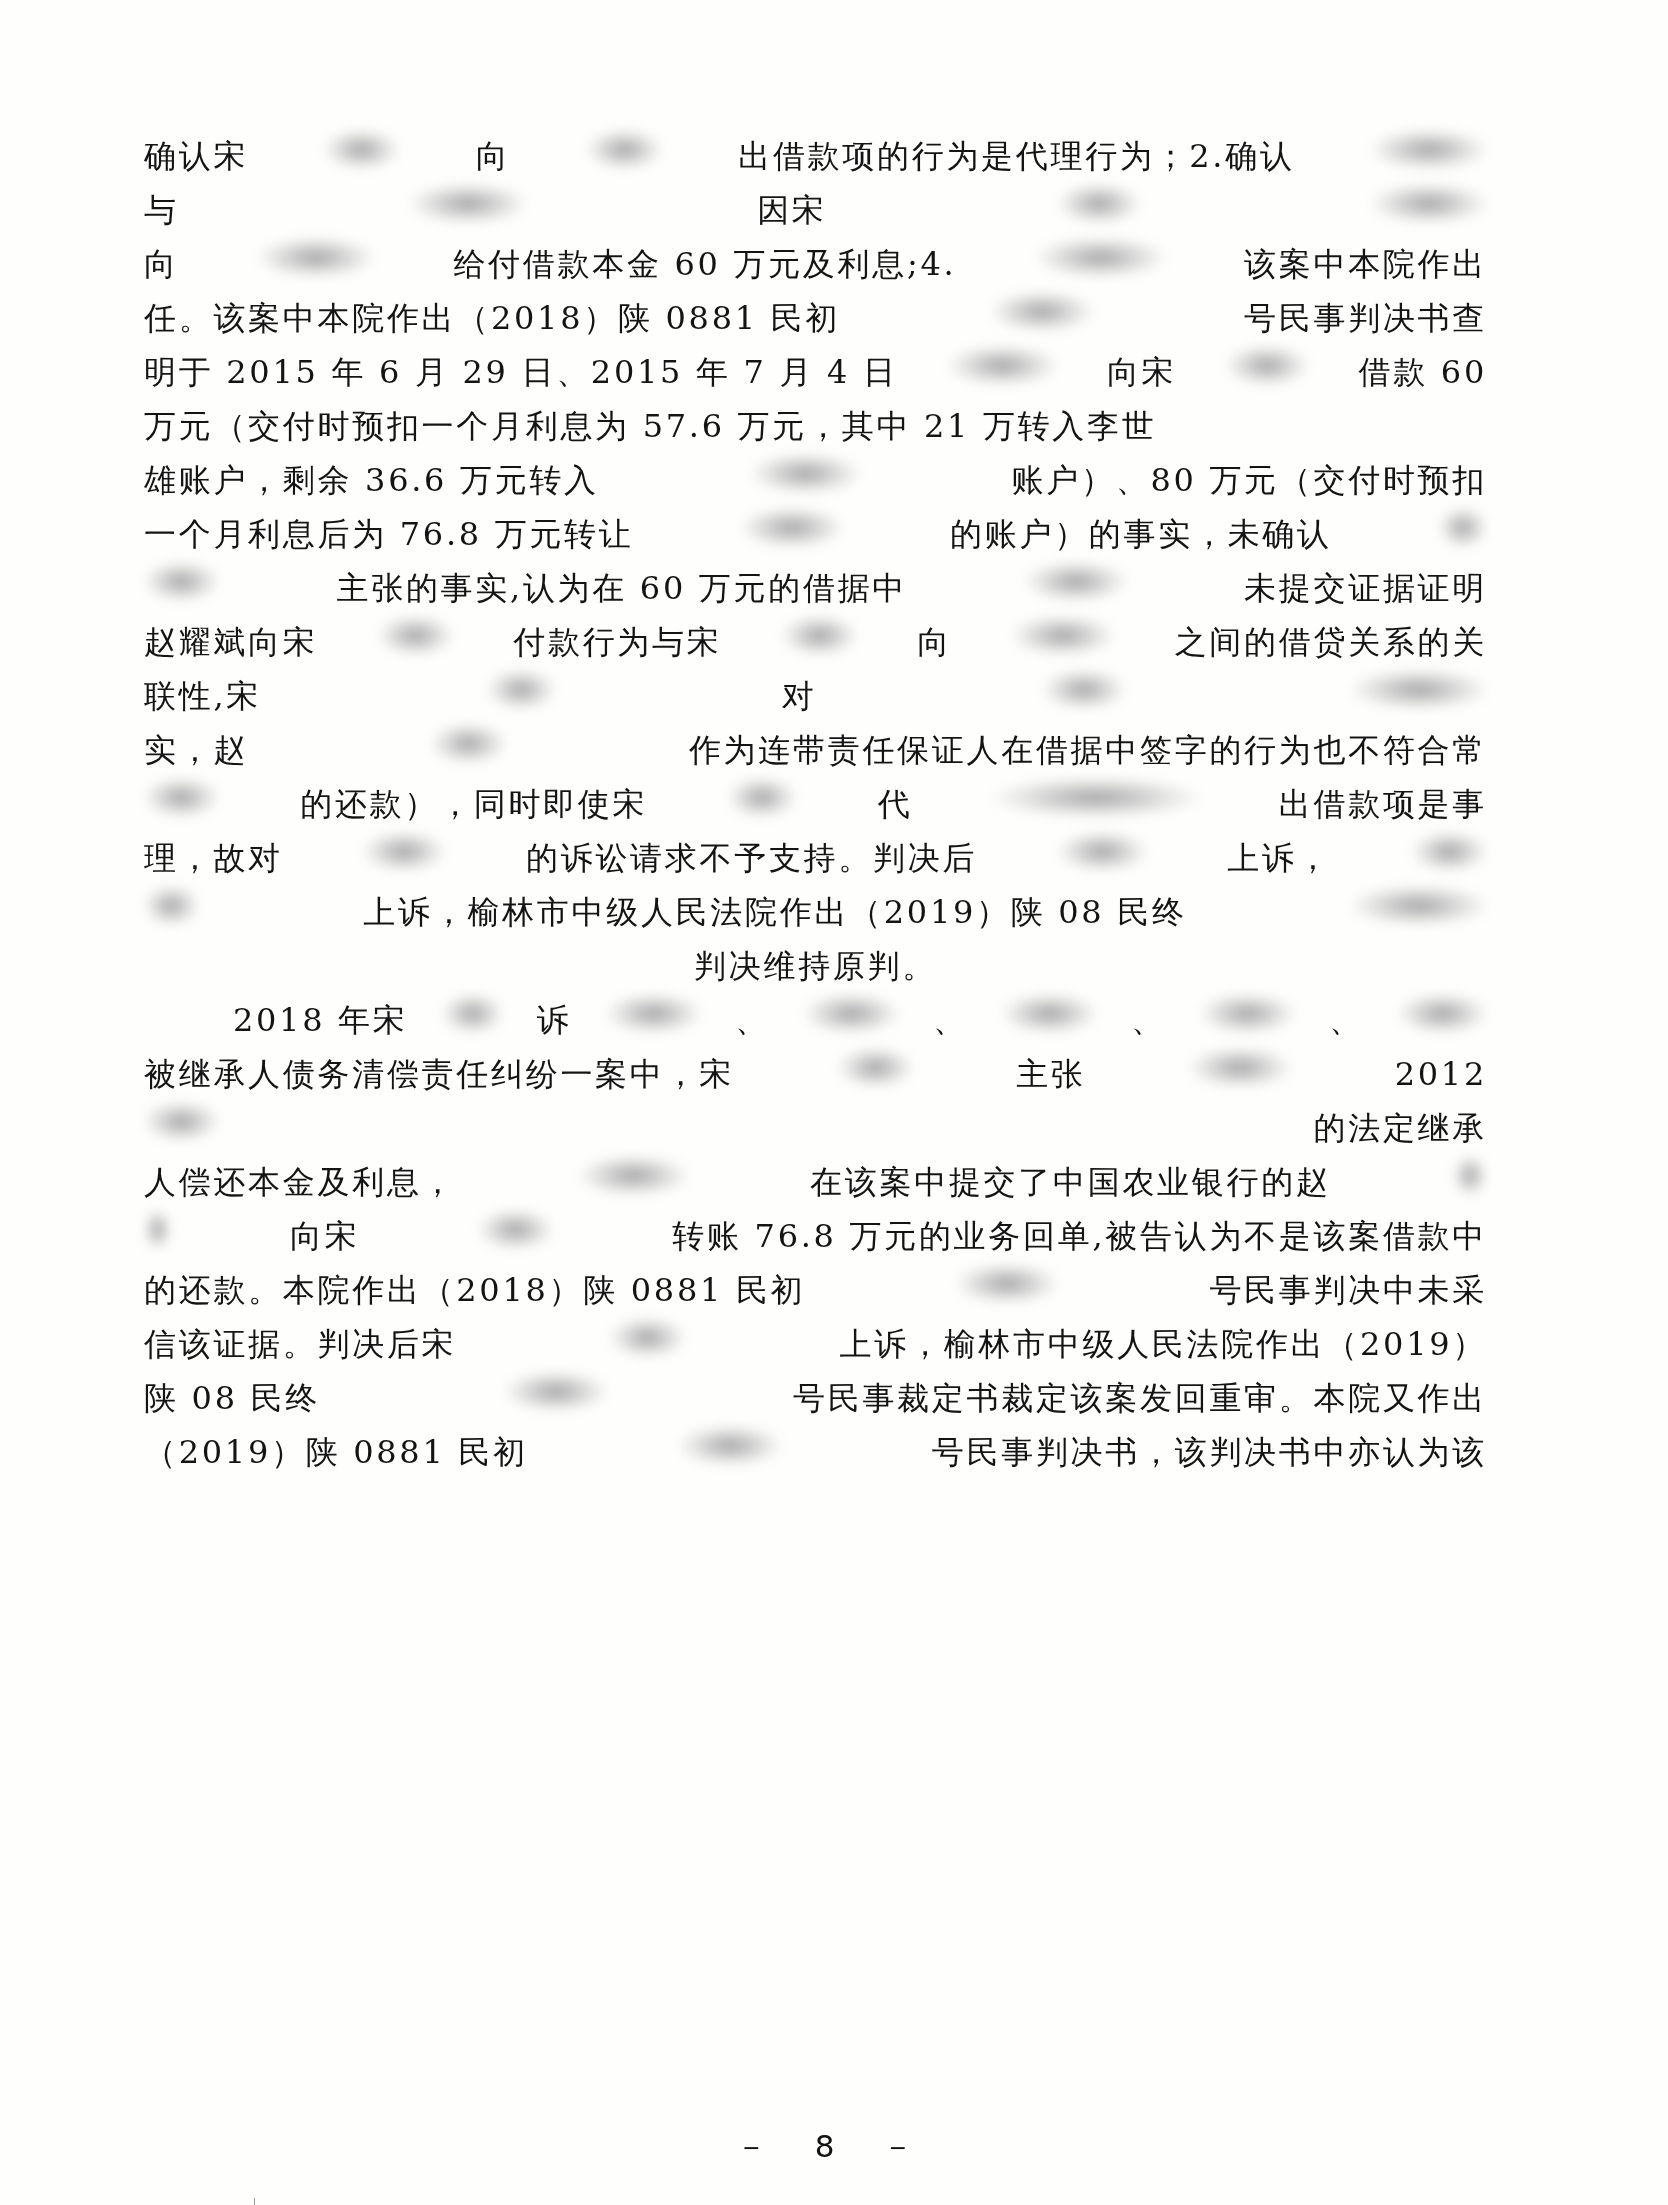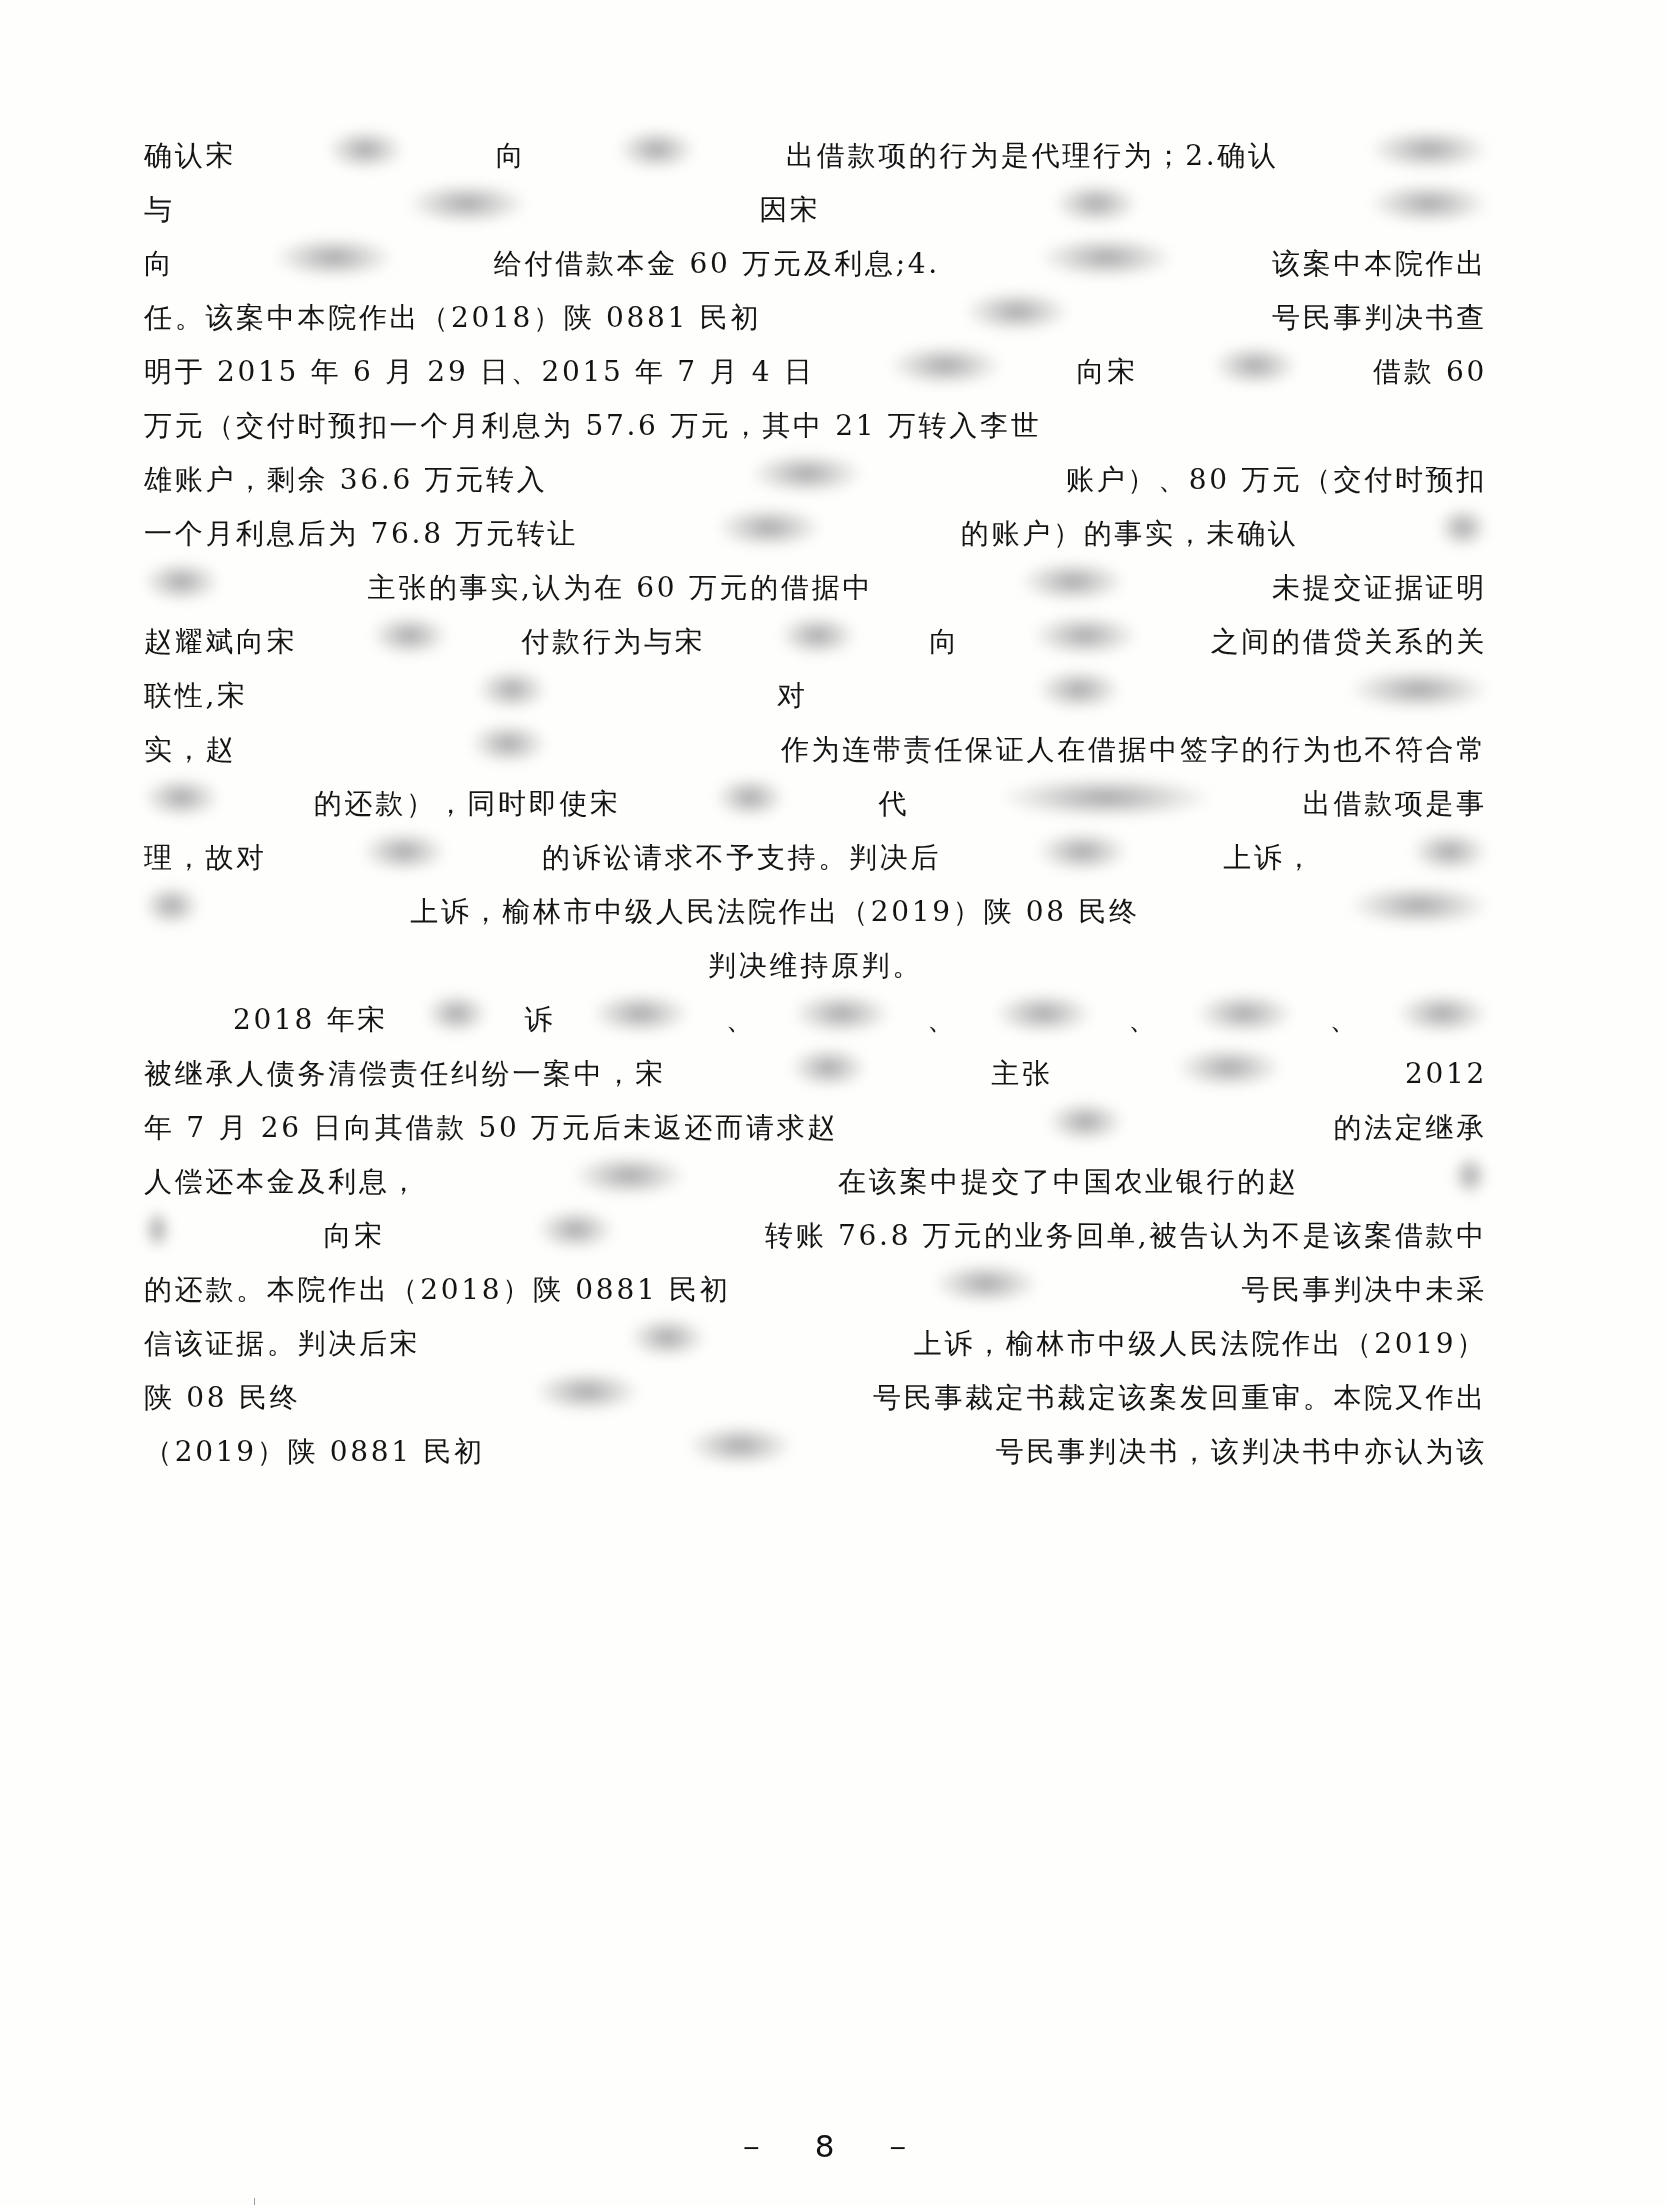--- a/index.html
+++ b/index.html
@@ -17,21 +17,21 @@
       background: #fefefd;
     }
     .body-text {
       position: absolute;
       left: 144px; top: 129px;
       width: 1343px;
     }
     .line {
       height: 54px;
       line-height: 54px;
-      font-size: 28px;
+      font-size: 32px;
       white-space: nowrap;
       letter-spacing: 2.7px;
       display: flex;
       justify-content: space-between;
     }
     .line.last { justify-content: center; }
     .line.indent { padding-left: 89px; }
     .seg { display: inline-block; }
     .red-box {
       display: inline-block;
@@ -177,21 +177,20 @@
         <span class="red-box" title="███" style="width: 89px;"></span>
       </div>
       <div class="line">
         <span class="seg">被继承人债务清偿责任纠纷一案中，宋</span>
         <span class="red-box" title="██" style="width: 75px;"></span>
         <span class="seg">主张</span>
         <span class="red-box" title="████" style="width: 102px;"></span>
         <span class="seg"> 2012</span>
       </div>
       <div class="line">
-        <span class="seg">年 7 月 26 日向其借款 50 万元后未返还而请求赵</span>
         <span class="red-box" title="██" style="width: 75px;"></span>
         <span class="seg">的法定继承</span>
       </div>
       <div class="line">
         <span class="seg">人偿还本金及利息，</span>
         <span class="red-box" title="███" style="width: 109px;"></span>
         <span class="seg">在该案中提交了中国农业银行的赵</span>
         <span class="red-box" title="█" style="width: 34px;"></span>
       </div>
       <div class="line">

